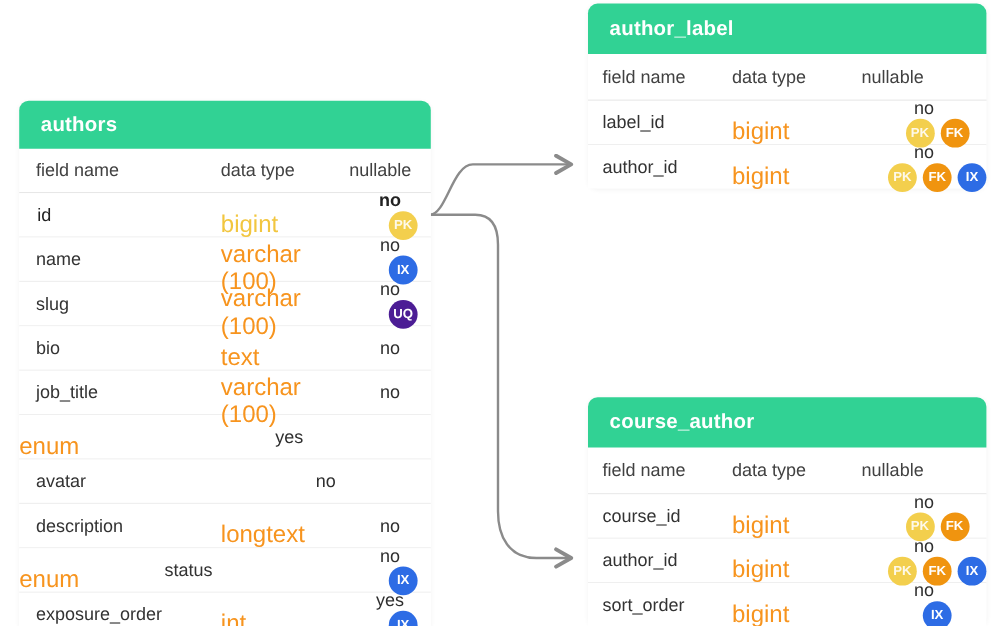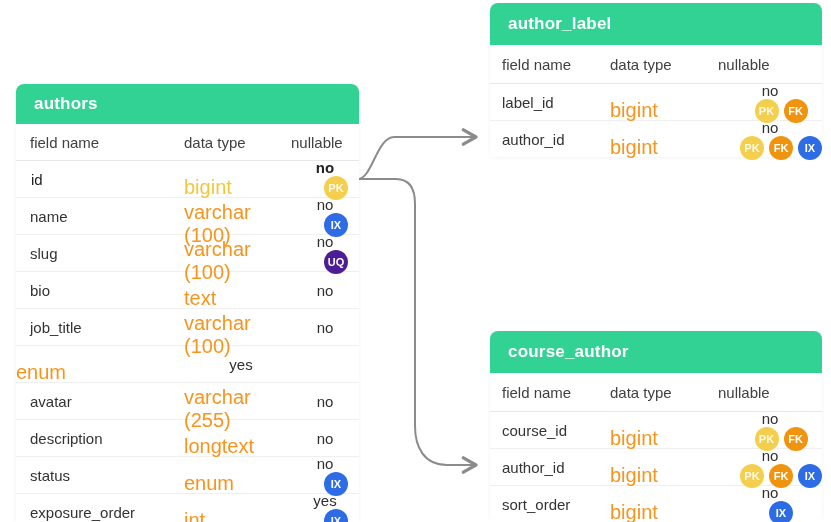--- a/index.html
+++ b/index.html
@@ -147,37 +147,36 @@
         </div>
         <div class="row">
           <span class="cell c1 type">enum</span>
           <span class="cell c2 nullable">
             <span>yes</span>
             <span class="badges"></span>
           </span>
         </div>
         <div class="row">
           <span class="cell c0 field">avatar</span>
-          <span class="cell c1 type">varchar (255)</span>
           <span class="cell c2 nullable">
             <span>no</span>
             <span class="badges"></span>
           </span>
         </div>
         <div class="row">
           <span class="cell c0 field">description</span>
           <span class="cell c1 type">longtext</span>
           <span class="cell c2 nullable">
             <span>no</span>
             <span class="badges"></span>
           </span>
         </div>
         <div class="row">
+          <span class="cell c1 type">enum</span>
           <span class="cell c0 field">status</span>
-          <span class="cell c1 type">enum</span>
           <span class="cell c2 nullable">
             <span>no</span>
             <span class="badges">
               <span class="badge b-IX" style="background: rgb(45, 108, 229);">IX</span>
             </span>
           </span>
         </div>
         <div class="row">
           <span class="cell c0 field">exposure_order</span>
           <span class="cell c1 type">int</span>

